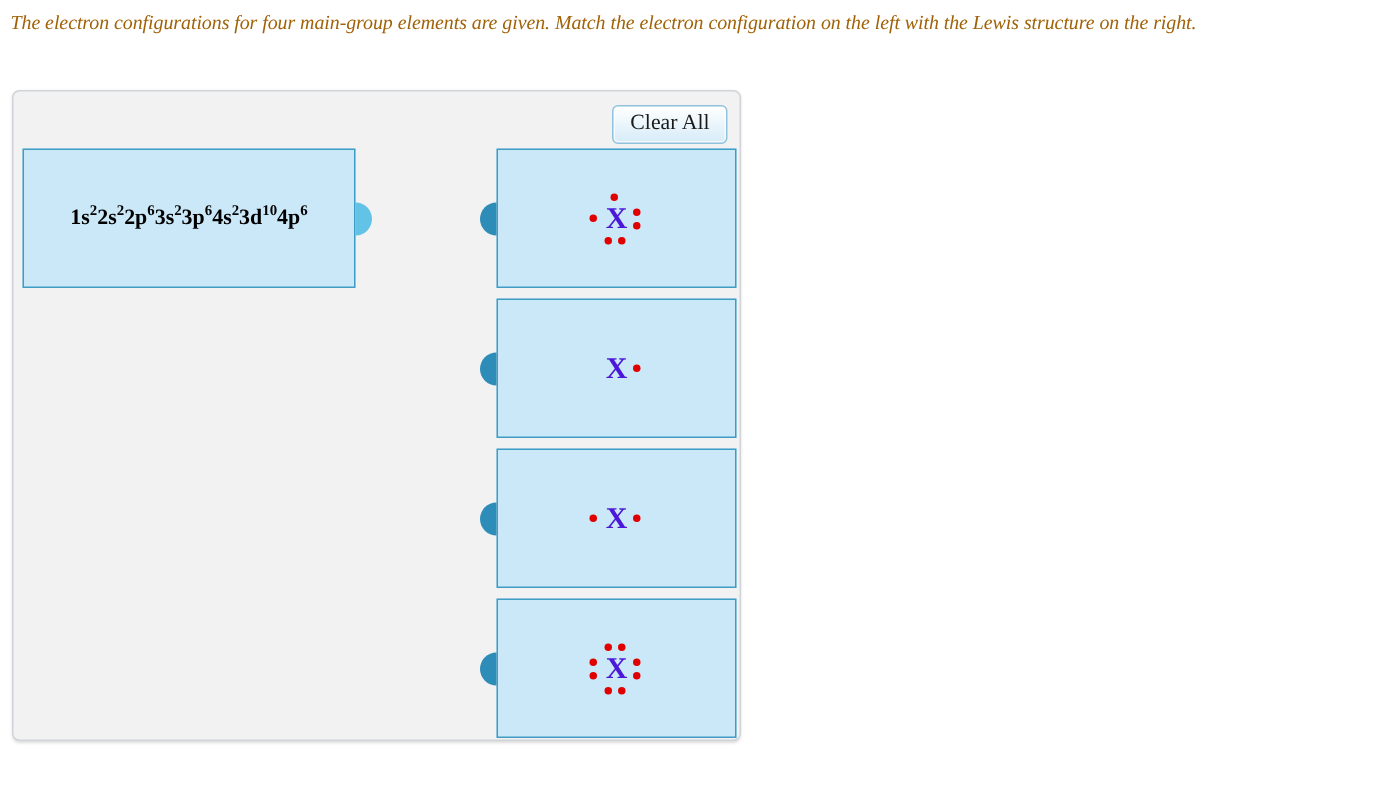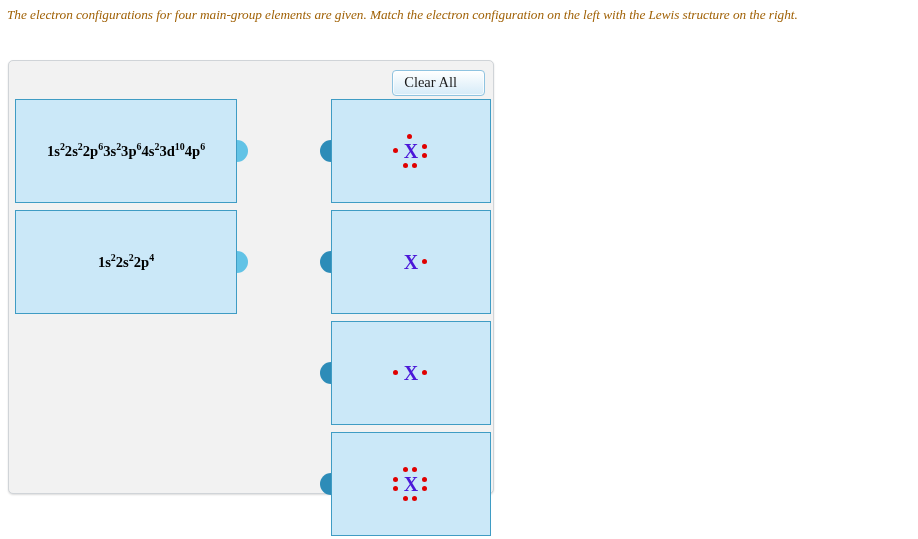--- a/index.html
+++ b/index.html
@@ -48,21 +48,21 @@
     height: 28px;
   }
 
   .clear-all-button {
     font-family: "Liberation Serif", serif;
     font-size: 14.5px;
     color: #1a1a1a;
     background: linear-gradient(to bottom, #ffffff 0%, #e8f4fb 55%, #d6ebf8 100%);
     border: 1px solid #8fc3e0;
     border-radius: 4px;
-    padding: 3px 27px 4px 11px;
+    padding: 3px 11px 4px 11px;
     cursor: pointer;
     box-shadow: 0 0 0 1px rgba(255,255,255,0.7) inset;
   }
 
   .columns {
     position: absolute;
     left: 0;
     top: 38px;
     width: 484px;
     height: 396px;
@@ -71,21 +71,21 @@
   .col {
     position: absolute;
     top: 0;
   }
   .col-left  { left: 6px;   width: 222px; }
   .col-right { left: 322px; width: 160px; }
 
   .card {
     position: relative;
     box-sizing: border-box;
-    height: 104px;
+    height: 93px;
     margin-bottom: 7px;
     background: #cbe8f8;
     border: 1px solid #3f9cc4;
     display: flex;
     align-items: center;
     justify-content: center;
   }
   .card:last-child { margin-bottom: 0; }
 
   .config-text {
@@ -169,24 +169,20 @@
     <button class="clear-all-button">Clear All</button>
   </div>
 
   <div class="columns">
 
     <div class="col col-left">
       <div class="card">
         <span class="config-text">1s<sup>2</sup>2s<sup>2</sup>2p<sup>6</sup>3s<sup>2</sup>3p<sup>6</sup>4s<sup>2</sup>3d<sup>10</sup>4p<sup>6</sup></span>
         <span class="knob knob-left"></span>
       </div>
-      <div class="card">
-        <span class="config-text">1s<sup>2</sup>2s<sup>2</sup>2p<sup>4</sup></span>
-        <span class="knob knob-left"></span>
-      </div>
     </div>
 
     <div class="col col-right">
       <div class="card">
         <span class="knob knob-right"></span>
         <span class="lewis">
             <span class="atom">X</span>
             <span class="dot d-top-1"></span>
             <span class="dot d-bot-2a"></span>
             <span class="dot d-bot-2b"></span>

